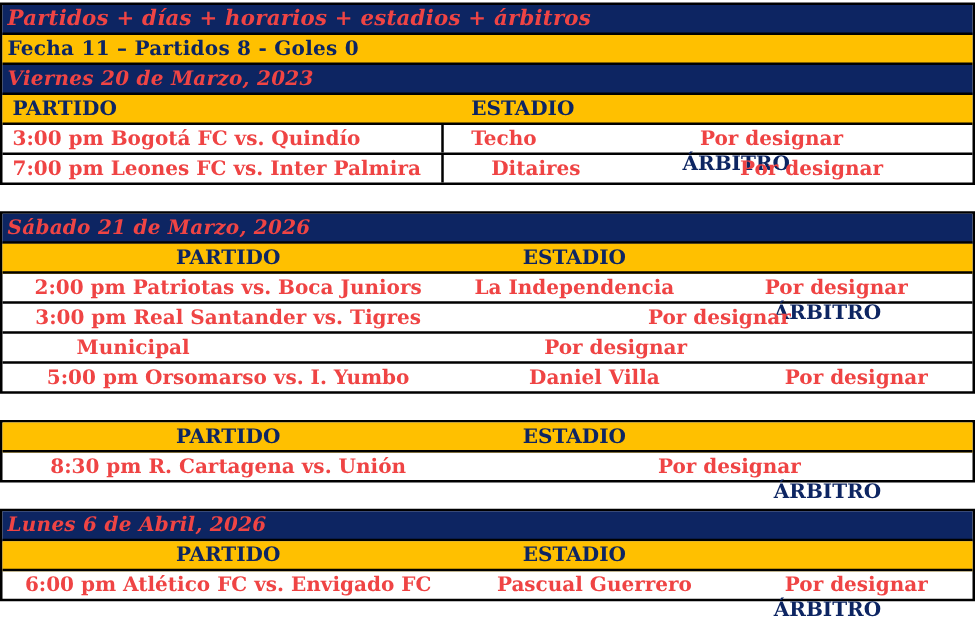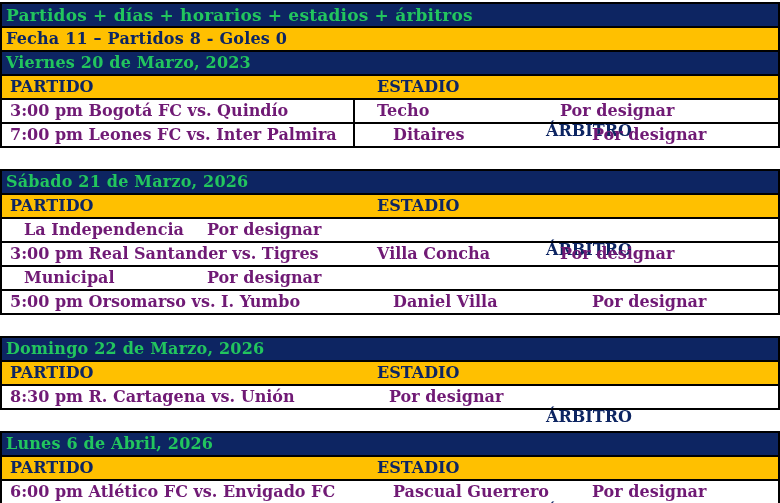--- a/index.html
+++ b/index.html
@@ -11,33 +11,33 @@
     font-weight: bold;
     overflow: hidden;
   }
   .page { padding-top: 2px; }
   .block {
     width: 780px;
     box-sizing: border-box;
     border: 2px solid #000000;
     background: #ffffff;
   }
-  .section-block { margin-top: 21px; }
+  .section-block { margin-top: 21px; text-align: center; }
   .row {
     display: flex;
     height: 22px;
     line-height: 22px;
     border-bottom: 2px solid #000000;
     font-size: 16px;
     white-space: nowrap;
   }
   .row:last-child { border-bottom: none; gap: 16px; }
-  .row.navy { background: var(--navy, #0d2562); color: #22c55e; }
+  .row.navy { background: var(--navy, #0d2562); color: #ef4444; font-style: italic; }
   .row.gold { background: var(--gold, #ffc000); color: var(--navy, #0d2562); }
-  .row.match { color: #701a75; }
+  .row.match { color: #ef4444; }
   .full-cell { padding-left: 4px; letter-spacing: 0.2px; }
   .title-row { font-size: 17px; }
   .cell { box-sizing: border-box; overflow: visible; }
   .col-partido { flex: 0 0 353px; padding-left: 8px; }
   .col-estadio { flex: 0 0 187px; padding-left: 22px; }
   .col-arbitro { flex: 1 1 auto; padding-left: 18px; }
   .head .col-arbitro { padding-left: 4px; margin-top: 44px; }
   .divided .col-partido { border-right: 2px solid #000000; }
 </style>
 </head>
@@ -80,44 +80,41 @@
 
     <div class="row navy">
       <div class="full-cell">Sábado 21 de Marzo, 2026</div>
     </div>
     <div class="row gold head">
       <div class="cell col-partido">PARTIDO</div>
       <div class="cell col-estadio">ESTADIO</div>
       <div class="cell col-arbitro">ÁRBITRO</div>
     </div>
     <div class="row match">
+        <div class="cell col-partido">2:00 pm Patriotas vs. Boca Juniors</div>
         <div class="cell col-estadio">La Independencia</div>
         <div class="cell col-arbitro">Por designar</div>
       </div>
       <div class="row match">
         <div class="cell col-partido">3:00 pm Real Santander vs. Tigres</div>
-        <div class="cell col-estadio">Villa Concha</div>
         <div class="cell col-arbitro">Por designar</div>
       </div>
       <div class="row match">
         <div class="cell col-estadio">Municipal</div>
         <div class="cell col-arbitro">Por designar</div>
       </div>
       <div class="row match">
         <div class="cell col-partido">5:00 pm Orsomarso vs. I. Yumbo</div>
         <div class="cell col-estadio">Daniel Villa</div>
         <div class="cell col-arbitro">Por designar</div>
       </div>
 
 </div>
     <div class="block section-block">
 
-    <div class="row navy">
-      <div class="full-cell">Domingo 22 de Marzo, 2026</div>
-    </div>
     <div class="row gold head">
       <div class="cell col-partido">PARTIDO</div>
       <div class="cell col-estadio">ESTADIO</div>
       <div class="cell col-arbitro">ÁRBITRO</div>
     </div>
     <div class="row match">
         <div class="cell col-partido">8:30 pm R. Cartagena vs. Unión</div>
         <div class="cell col-arbitro">Por designar</div>
       </div>
 

